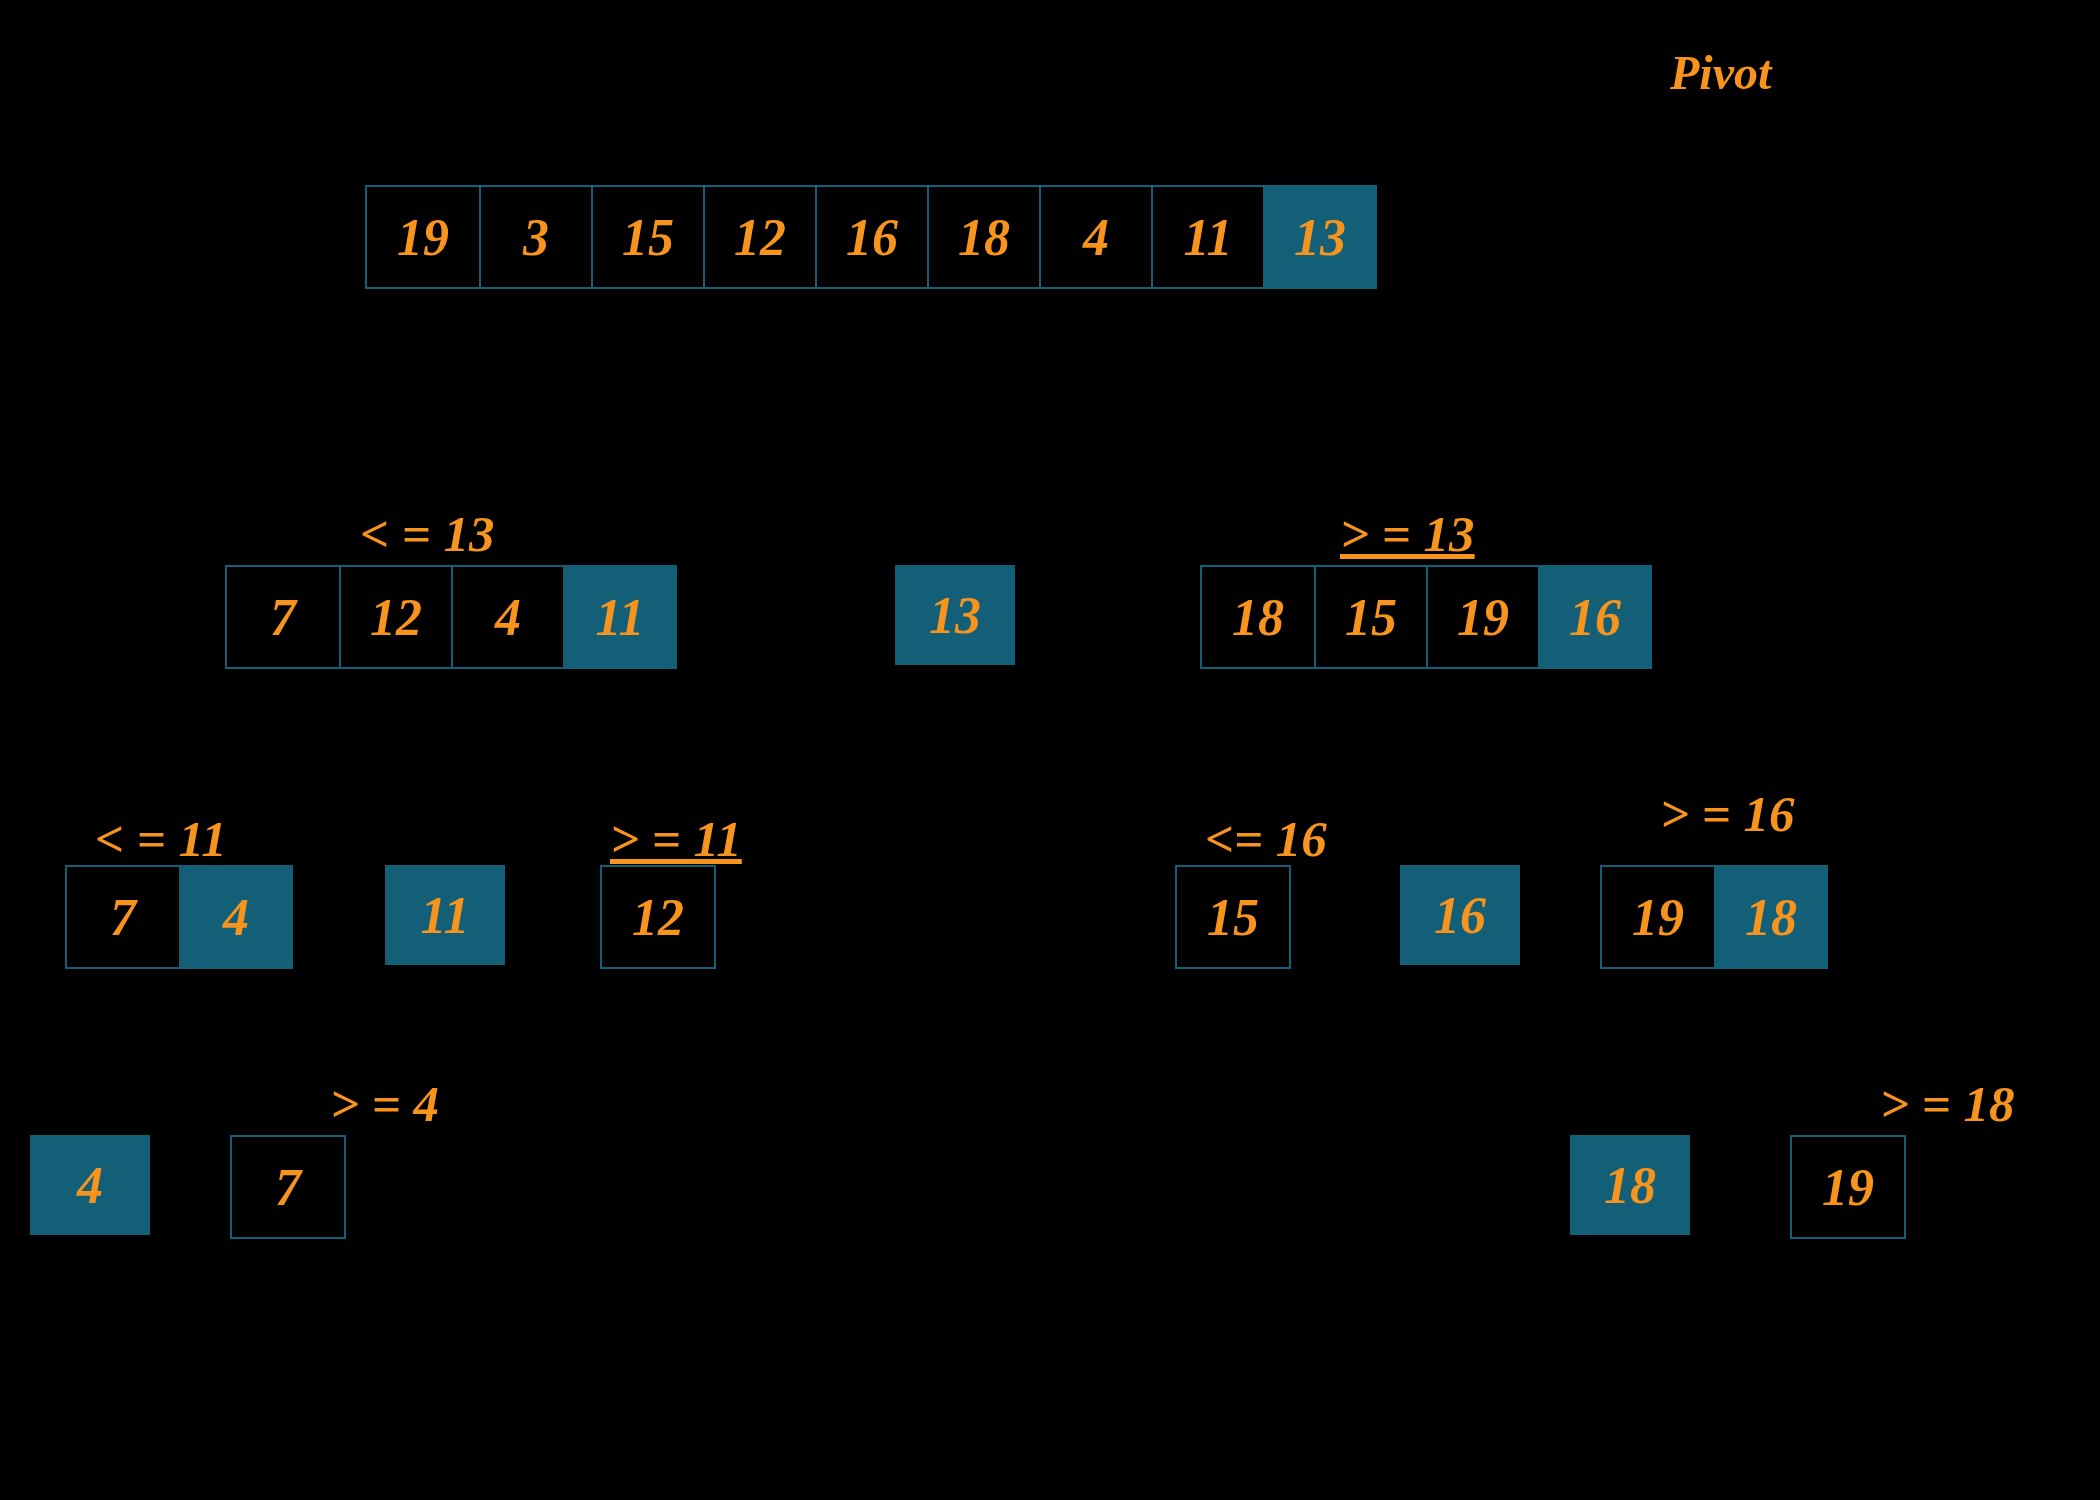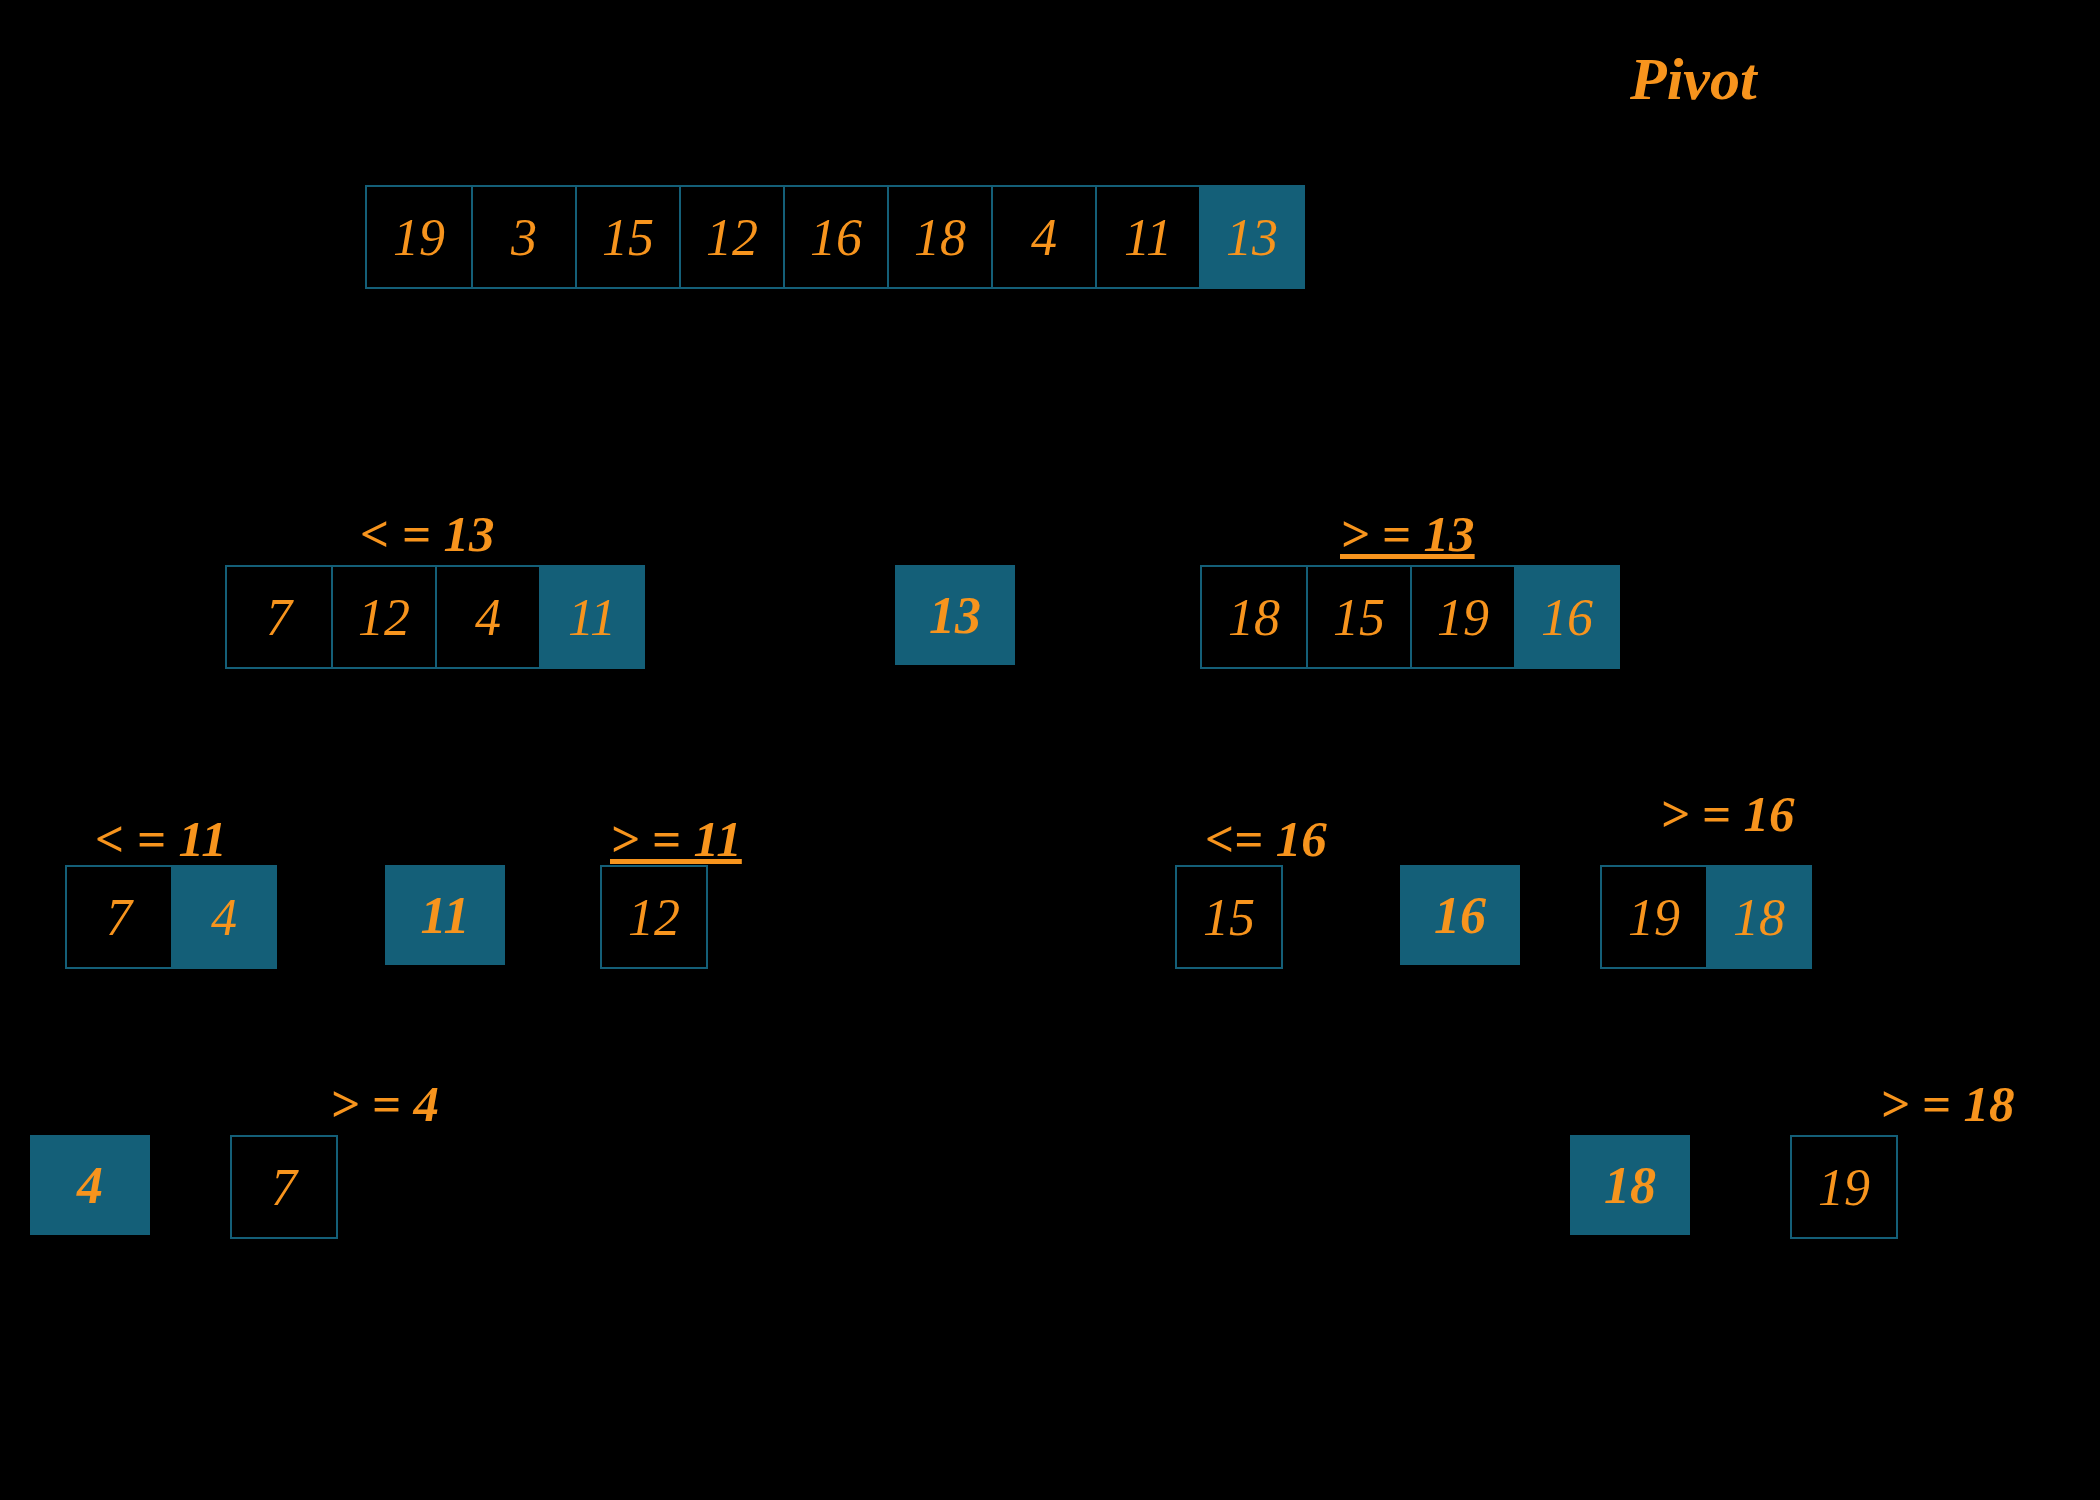--- a/index.html
+++ b/index.html
@@ -16,37 +16,38 @@
   }
   .label {
     position: absolute;
     color: #f7941d;
     font-size: 51px;
     font-style: italic;
     font-weight: bold;
     white-space: nowrap;
   }
   .pivot-label {
-    font-size: 60px;
+    font-size: 48px;
+    margin-left: 40px;
   }
   .row {
     position: absolute;
     display: flex;
     border: 2px solid #145f78;
     box-sizing: border-box;
   }
   .cell {
-    width: 104px;
+    width: 112px;
     height: 100px;
     display: flex;
     align-items: center;
     justify-content: center;
     color: #f7941d;
     font-size: 52px;
-    font-weight: normal;
+    font-weight: bold;
     font-style: italic;
     box-sizing: border-box;
     background: #000;
   }
   .row .cell + .cell {
     border-left: 2px solid #145f78;
   }
   .cell.pivot {
     background: #145f78;
   }

